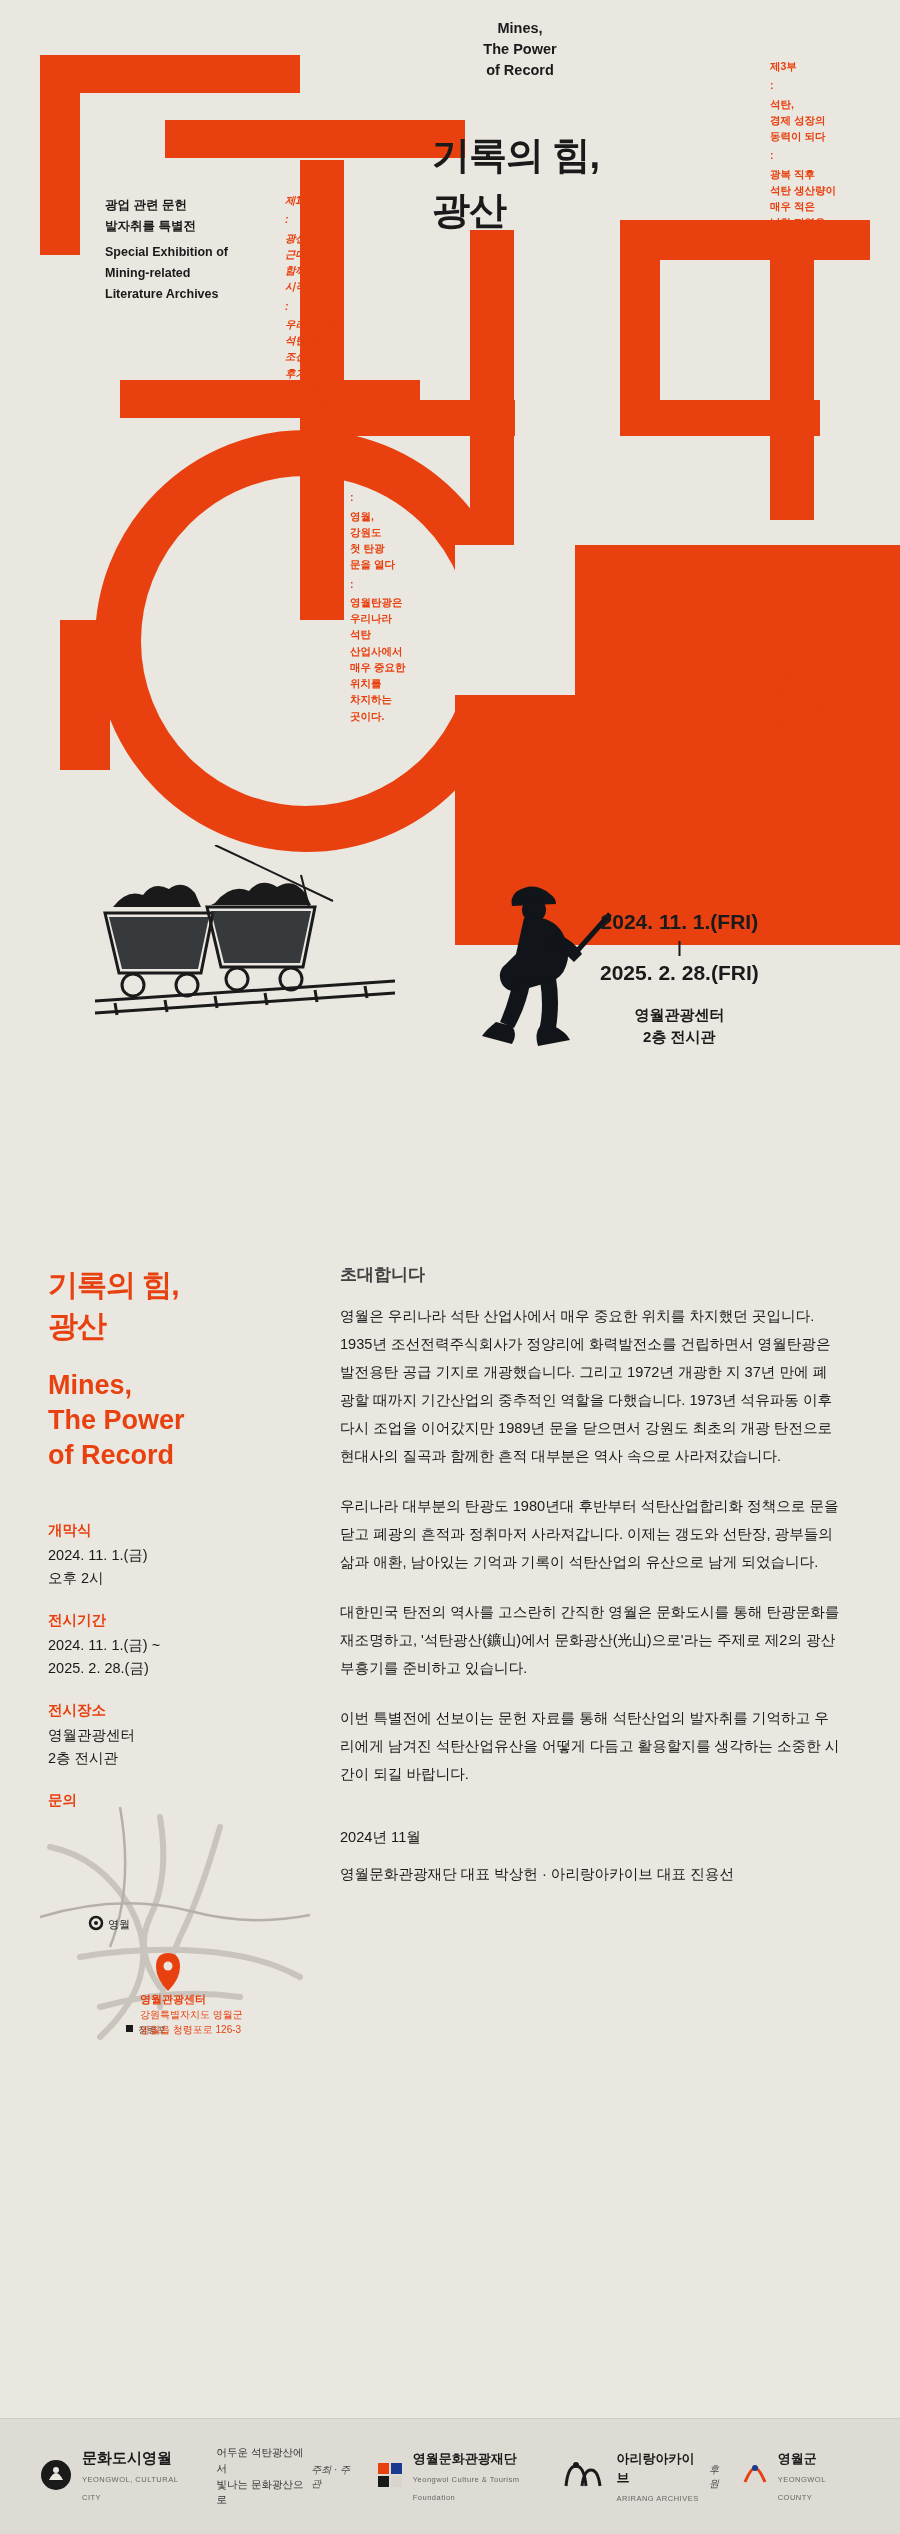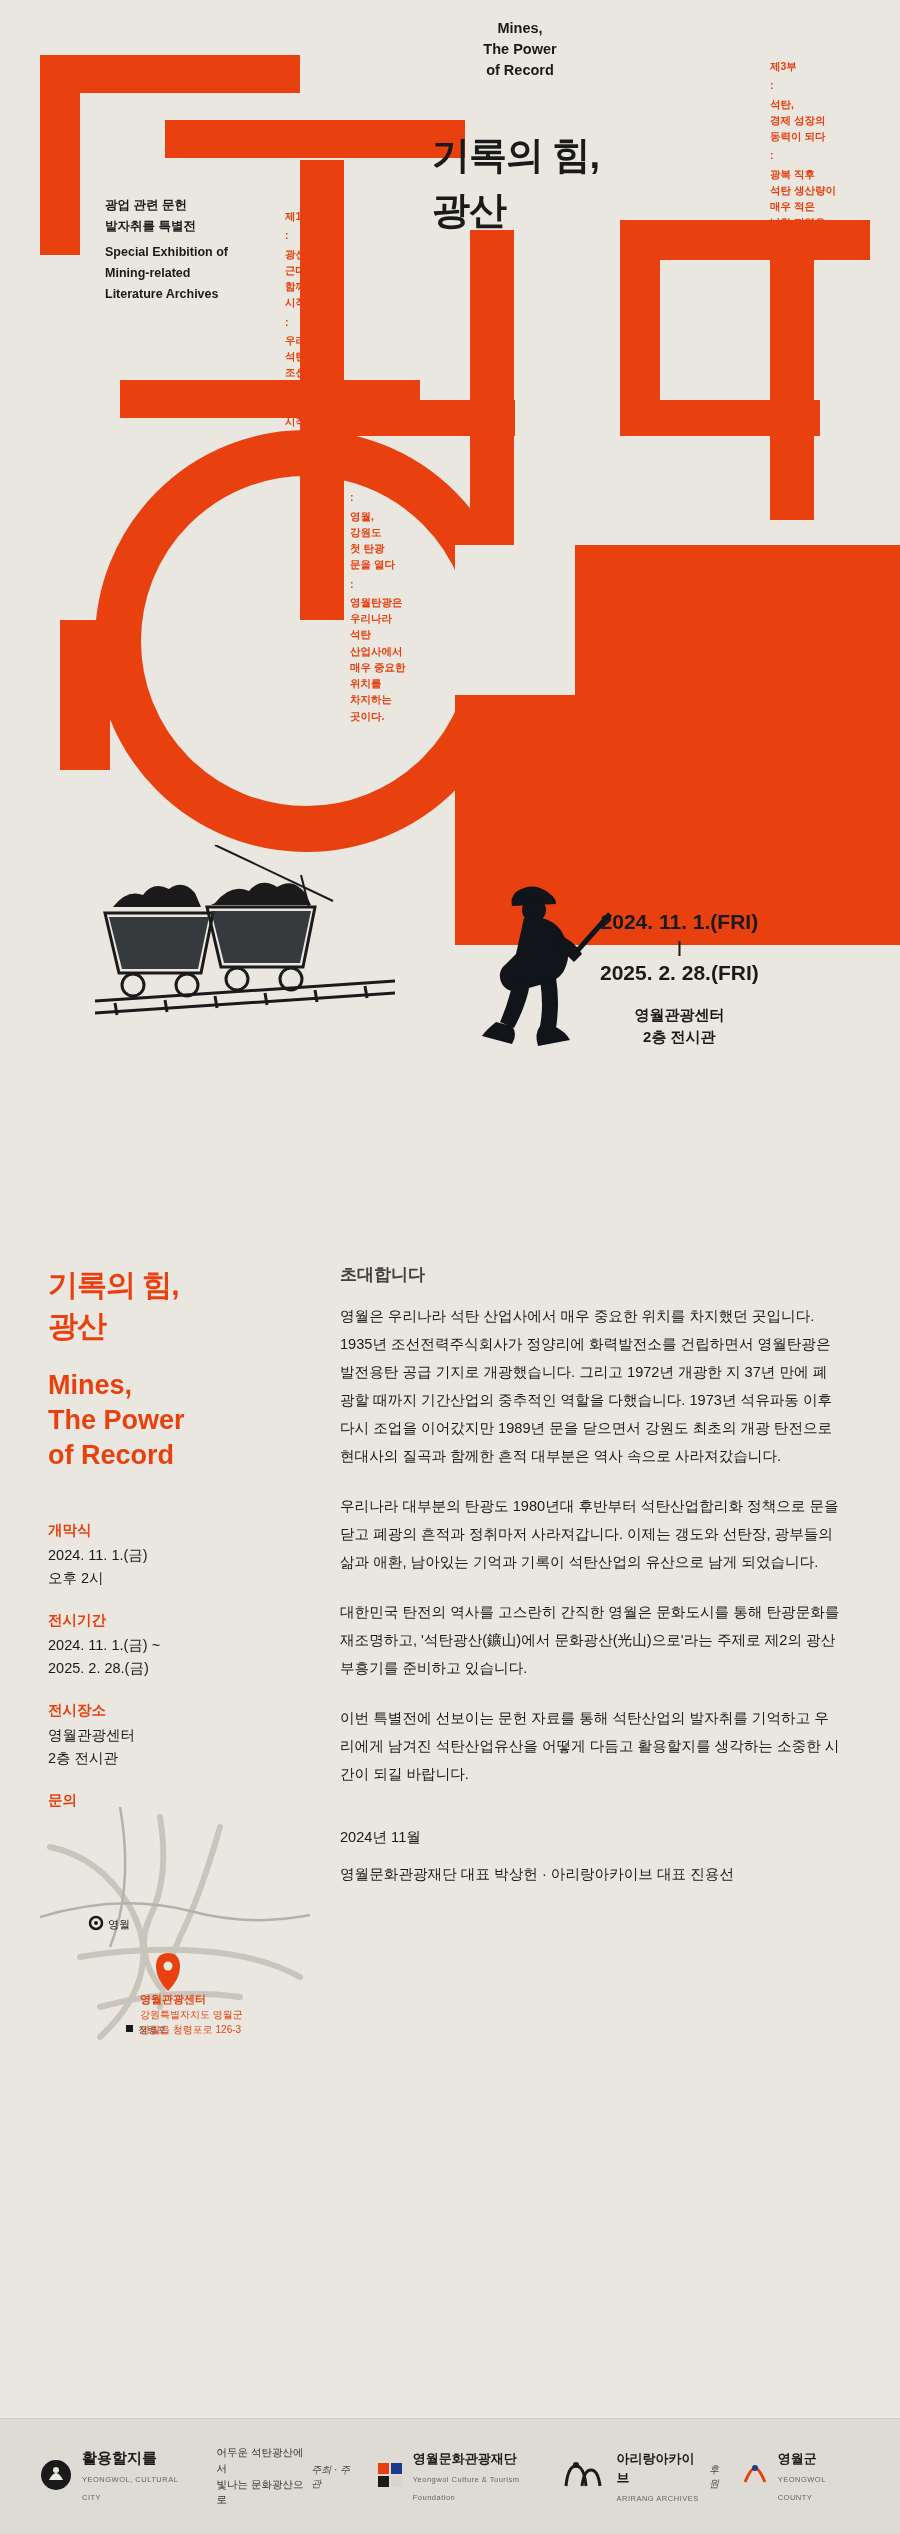--- a/index.html
+++ b/index.html
@@ -112,21 +112,21 @@
     z-index: 7;
     font-size: 10.5px;
     line-height: 1.55;
     font-weight: bold;
     width: 95px;
   }
   .chapter .ttl { display: block; margin-bottom: 3px; }
   .chapter .dots { display: block; letter-spacing: 0; margin: 2px 0; }
   .chapter .body { display: block; font-weight: bold; }
 
-  .ch1 { left: 285px; top: 208px; color: #e8400f; }
+  .ch1 { left: 285px; top: 192px; color: #e8400f; font-style: italic; }
   .ch2 { left: 350px; top: 470px; color: #e8400f; }
   .ch3 { left: 770px; top: 58px;  color: #e8400f; }
   .ch4 { left: 770px; top: 545px; color: #e8400f; }
 
   
   .date-block {
     position: absolute;
     left: 600px; top: 905px;
     z-index: 9;
     color: #1a1a1a;
@@ -497,21 +497,21 @@
 
       <div class="fcol">
         <span>
           <svg width="32" height="32" viewBox="0 0 32 32">
             <circle cx="16" cy="16" r="15" fill="#1a1a1a"></circle>
             <path d="M9 21 q7 -14 14 0 z" fill="#eae7e0"></path>
             <circle cx="16" cy="11" r="3" fill="#eae7e0"></circle>
           </svg>
         </span>
         <span>
-          <span class="flogo-text">활용할지를</span><br>
+          <span class="flogo-text">문화도시영월</span><br>
           <span class="flogo-sub">YEONGWOL, CULTURAL CITY</span>
         </span>
         <span class="tagline" style="white-space:pre-line; margin-left:10px;">어두운 석탄광산에서
 빛나는 문화광산으로</span>
       </div>
 
       <div class="fcol">
         <span class="fcap" style="margin-right:8px;">주최 · 주관</span>
         <span>
           <svg width="26" height="26" viewBox="0 0 26 26">

